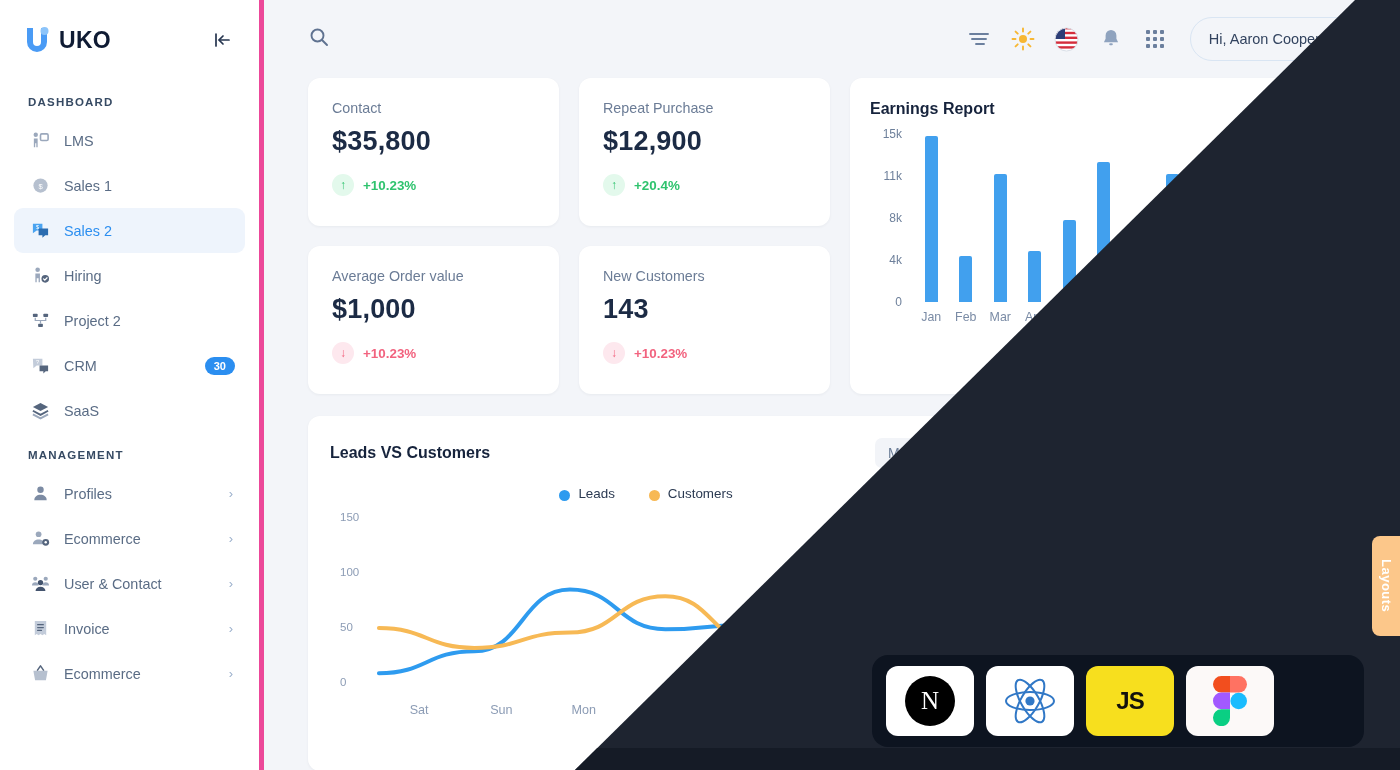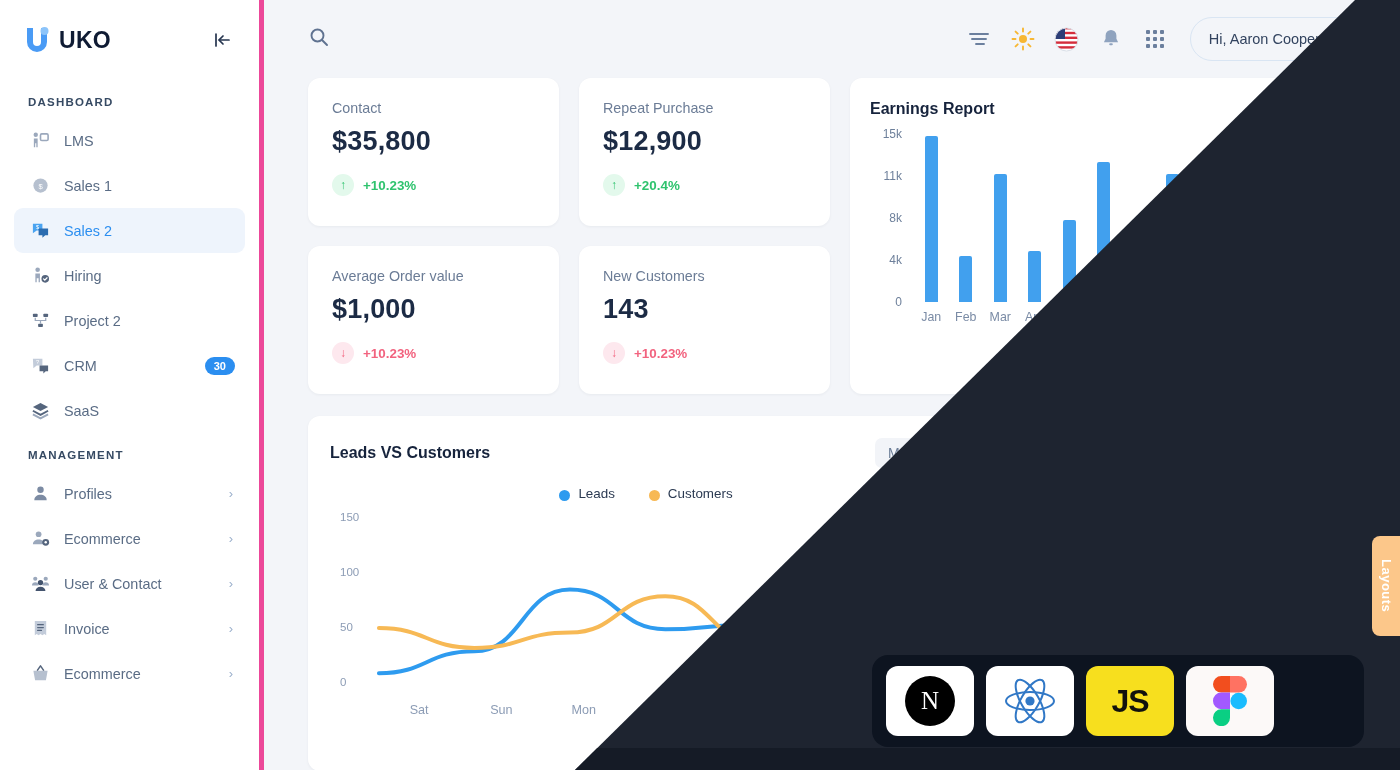--- a/index.html
+++ b/index.html
@@ -160,21 +160,21 @@
   .tech-strip {
     position: absolute; left: 872px; top: 655px; width: 492px; height: 92px;
     background: #0D1420; border-radius: 16px; display: flex; align-items: center;
     gap: 12px; padding: 0 14px; z-index: 6;
   }
   .tech-tile { width: 88px; height: 70px; border-radius: 12px; display: flex;
                align-items: center; justify-content: center; flex: none; }
   .t-next { background: #fff; }
   .t-react { background: #fff; }
   .t-ts { background: #3178C6; color: #fff; font-size: 30px; font-weight: bold; letter-spacing: -1px;}
-  .t-js { background: #F7DF1E; color: #11110D; font-size: 32px; font-weight: bold; letter-spacing: -1px;}
+  .t-js { background: #F7DF1E; color: #11110D; font-size: 24px; font-weight: bold; letter-spacing: -1px;}
   .t-figma { background: #FCF9F8; }
   .next-circle { width: 50px; height: 50px; border-radius: 50%; background: #000;
                  color: #fff; font-size: 25px; display: flex; align-items: center;
                  justify-content: center; font-family: "Liberation Serif", serif; position: relative; }
 
   
   .layouts-tab {
     position: absolute; right: 0; top: 536px; width: 28px; height: 100px;
     background: #FCC78A; border-radius: 8px 0 0 8px; color: #fff; z-index: 7;
     display: flex; align-items: center; justify-content: center; cursor: pointer;

